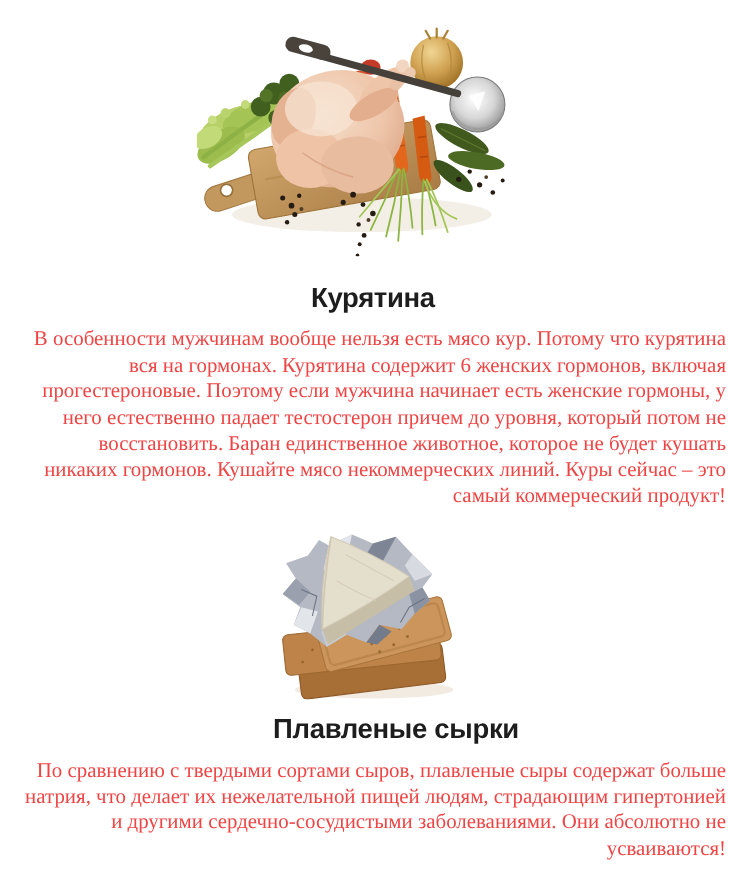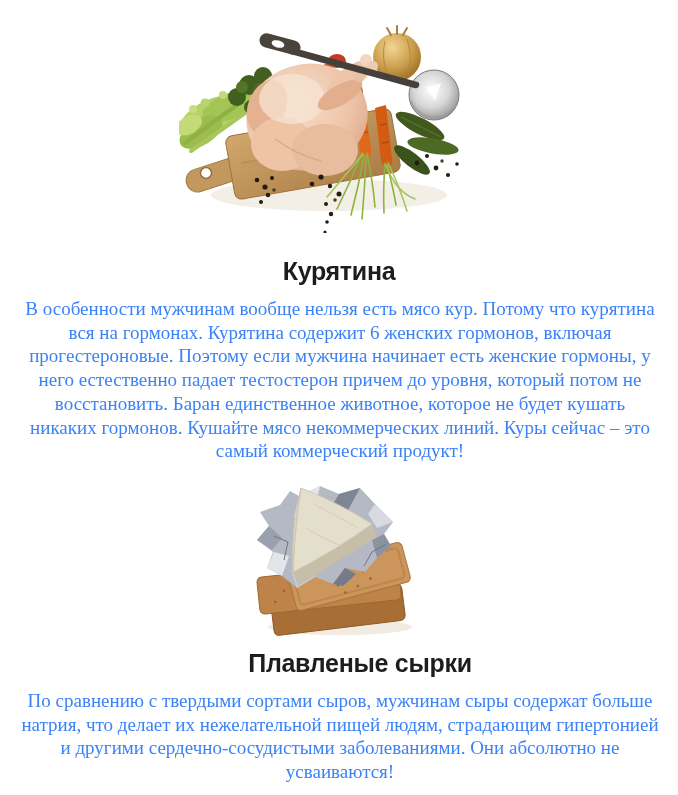--- a/index.html
+++ b/index.html
@@ -35,24 +35,24 @@
     font-size: 25px;
     line-height: 28px;
     letter-spacing: -0.3px;
     text-align: center;
     color: #1d1d1d;
     margin: 24px 0 0 0;
   }
   .sec-body {
     font-size: 19px;
     line-height: 23.7px;
-    color: #3b82f6;
+    color: #ef4444;
     margin: 12px 0 0 0;
     padding: 0 18px 0 20px;
-    text-align: center;
+    text-align: right;
   }
 </style>
 </head>
 <body>
 
 <main class="page">
 
   <section>
     <figure class="photo photo-chicken" style="margin:13px auto 0;">
       <svg viewBox="0 0 320 220" width="320" height="220" role="img" aria-label="Сырая курица на разделочной доске с сельдереем, морковью, луком, лавровым листом, половником и перцем горошком">
@@ -254,16 +254,16 @@
           <polygon points="128,48 49,96 54,110 133,61" fill="#c6bea7"></polygon>
           <path d="M57,12 Q95,27 128,48 Q92,74 49,96 Q47,50 57,12 Z" fill="#e4decc" stroke="#d2cab6" stroke-width="1"></path>
           <path d="M70,28 Q96,42 114,52" stroke="#d5cdb9" stroke-width="1" fill="none"></path>
           <path d="M62,52 Q82,64 98,70" stroke="#d5cdb9" stroke-width="1" fill="none"></path>
           <path d="M57,12 Q50,54 49,96" stroke="#cfc7b2" stroke-width="1.5" fill="none"></path>
         </g>
       </svg>
     </figure>
 
     <h2 class="sec-title" style="margin-top:13px;padding-left:42px;">Плавленые сырки</h2>
-    <p class="sec-body">По сравнению с твердыми сортами сыров, мужчинам сыры содержат больше натрия, что делает их нежелательной пищей людям, страдающим гипертонией и другими сердечно-сосудистыми заболеваниями. Они абсолютно не усваиваются!</p>
+    <p class="sec-body">По сравнению с твердыми сортами сыров, плавленые сыры содержат больше натрия, что делает их нежелательной пищей людям, страдающим гипертонией и другими сердечно-сосудистыми заболеваниями. Они абсолютно не усваиваются!</p>
   </section>
 
 </main>
 
 </body></html>

